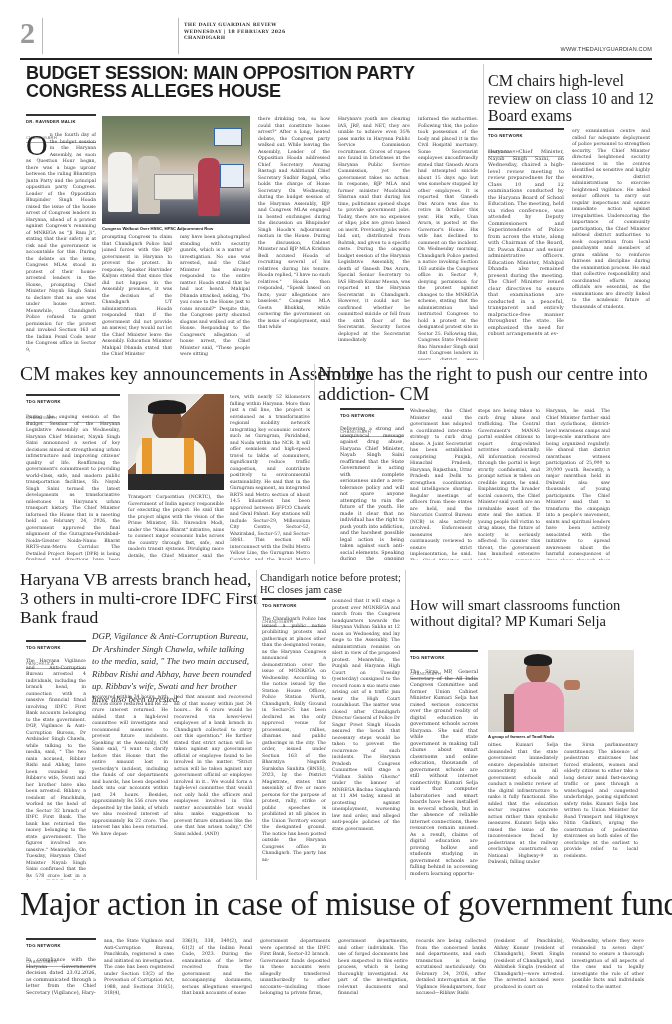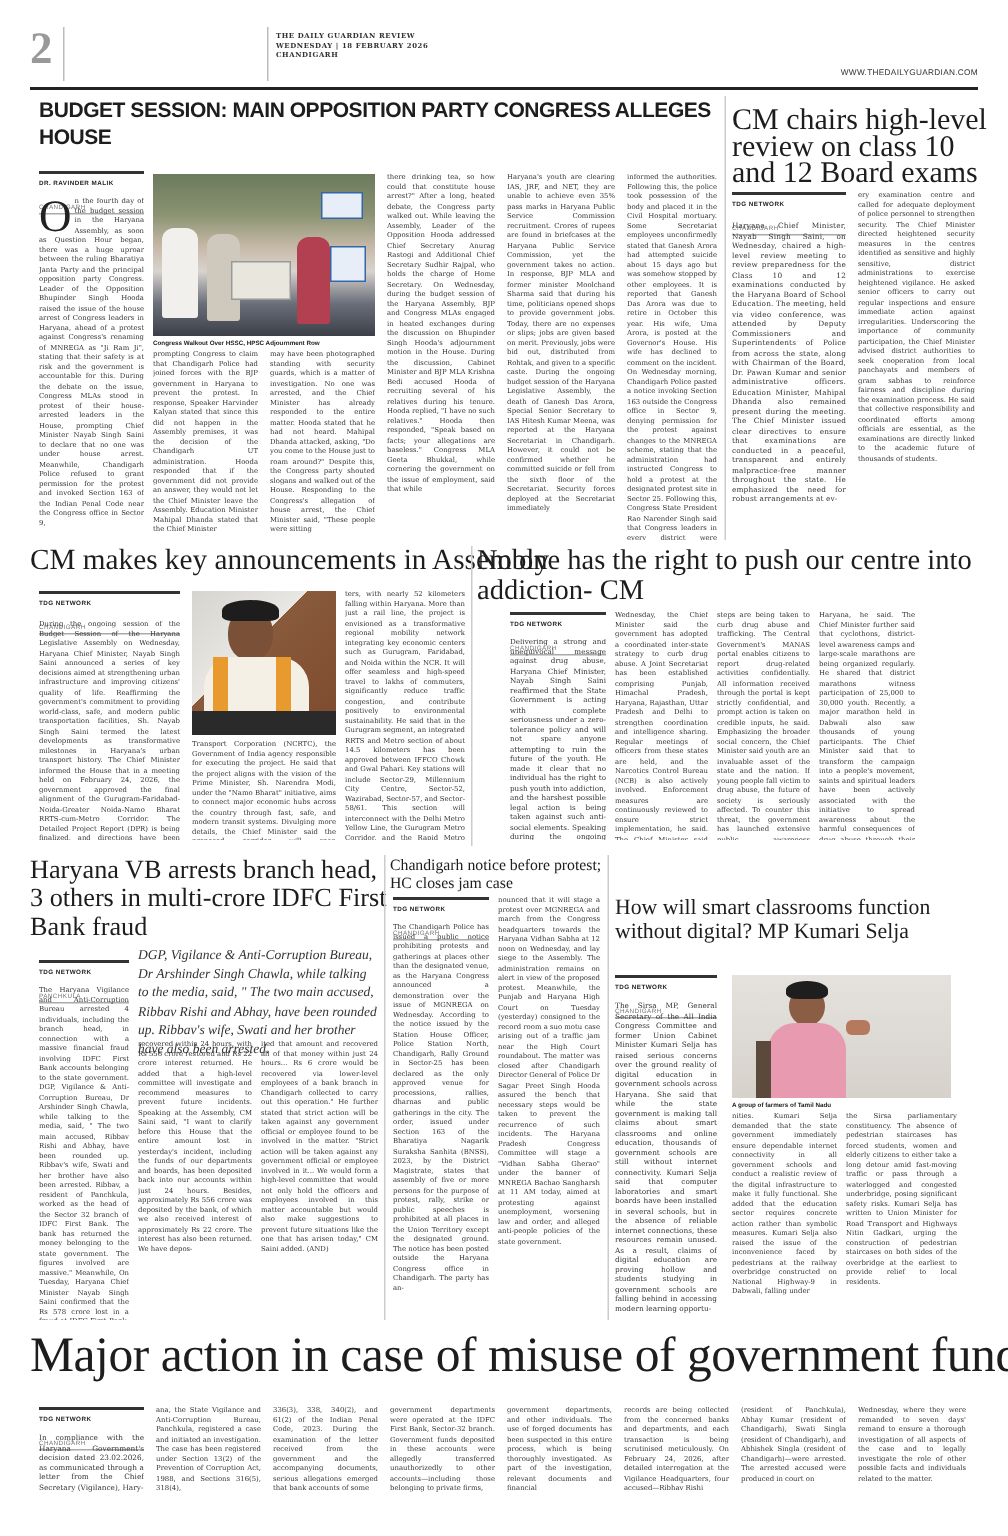--- a/index.html
+++ b/index.html
@@ -43,21 +43,21 @@
   <div class="mast-meta">
     <div>THE DAILY GUARDIAN REVIEW</div>
     <div>WEDNESDAY | 18 FEBRUARY 2026</div>
     <div>CHANDIGARH</div>
   </div>
   <div class="mast-url">WWW.THEDAILYGUARDIAN.COM</div>
 </div>
 <div class="mast-rule"></div>
 
 <div>
-  <div class="h-sans" style="position:absolute;left:26px;top:64px;width:450px;font-size:14px;line-height:18px;">
+  <div class="h-sans" style="position:absolute;left:26px;top:64px;width:450px;font-size:18px;line-height:18px;">
     <div>BUDGET SESSION: MAIN OPPOSITION PARTY CONGRESS ALLEGES HOUSE</div>
   </div>
   <div class="byline" style="position:absolute;left:26px;top:114px;width:70px;">
     <div class="by-name">DR. RAVINDER MALIK</div>
     <div class="by-loc">CHANDIGARH</div>
   </div>
   <div class="col body" style="left:26px;top:132px;width:70px;height:228px;">
     <span class="dropcap">O</span><span>n the fourth day of the budget session in the Haryana Assembly, as soon as Question Hour began, there was a huge uproar between the ruling Bharatiya Janta Party and the principal opposition party Congress. Leader of the Opposition Bhupinder Singh Hooda raised the issue of the house arrest of Congress leaders in Haryana, ahead of a protest against Congress's renaming of MNREGA as "Ji Ram Ji", stating that their safety is at risk and the government is accountable for this. During the debate on the issue, Congress MLAs stood in protest of their house-arrested leaders in the House, prompting Chief Minister Nayab Singh Saini to declare that no one was under house arrest. Meanwhile, Chandigarh Police refused to grant permission for the protest and invoked Section 163 of the Indian Penal Code near the Congress office in Sector 9,</span>
   </div>
   <div class="photo" style="left:102px;top:116px;width:148px;height:108px;background:linear-gradient(180deg,#6b7a5d 0%,#8a9372 25%,#c7b9a8 45%,#d8d3ce 60%,#6a6f7a 80%,#3c3f48 100%);">
@@ -72,21 +72,21 @@
   <div class="col body" style="left:102px;top:234px;width:70px;height:126px;">prompting Congress to claim that Chandigarh Police had joined forces with the BJP government in Haryana to prevent the protest. In response, Speaker Harvinder Kalyan stated that since this did not happen in the Assembly premises, it was the decision of the Chandigarh UT administration. Hooda responded that if the government did not provide an answer, they would not let the Chief Minister leave the Assembly. Education Minister Mahipal Dhanda stated that the Chief Minister</div>
   <div class="col body" style="left:180px;top:234px;width:70px;height:126px;">may have been photographed standing with security guards, which is a matter of investigation. No one was arrested, and the Chief Minister has already responded to the entire matter. Hooda stated that he had not heard. Mahipal Dhanda attacked, asking, "Do you come to the House just to roam around?" Despite this, the Congress party shouted slogans and walked out of the House. Responding to the Congress's allegation of house arrest, the Chief Minister said, "These people were sitting</div>
   <div class="col body" style="left:258px;top:116px;width:72px;height:244px;">there drinking tea, so how could that constitute house arrest?" After a long, heated debate, the Congress party walked out. While leaving the Assembly, Leader of the Opposition Hooda addressed Chief Secretary Anurag Rastogi and Additional Chief Secretary Sudhir Rajpal, who holds the charge of Home Secretary. On Wednesday, during the budget session of the Haryana Assembly, BJP and Congress MLAs engaged in heated exchanges during the discussion on Bhupinder Singh Hooda's adjournment motion in the House. During the discussion, Cabinet Minister and BJP MLA Krishna Bedi accused Hooda of recruiting several of his relatives during his tenure. Hooda replied, "I have no such relatives." Hooda then responded, "Speak based on facts; your allegations are baseless." Congress MLA Geeta Bhukkal, while cornering the government on the issue of employment, said that while</div>
   <div class="col body" style="left:338px;top:116px;width:72px;height:244px;">Haryana's youth are clearing IAS, JRF, and NET, they are unable to achieve even 35% pass marks in Haryana Public Service Commission recruitment. Crores of rupees are found in briefcases at the Haryana Public Service Commission, yet the government takes no action. In response, BJP MLA and former minister Moolchand Sharma said that during his time, politicians opened shops to provide government jobs. Today, there are no expenses or slips; jobs are given based on merit. Previously, jobs were bid out, distributed from Rohtak, and given to a specific caste. During the ongoing budget session of the Haryana Legislative Assembly, the death of Ganesh Das Arora, Special Senior Secretary to IAS Hitesh Kumar Meena, was reported at the Haryana Secretariat in Chandigarh. However, it could not be confirmed whether he committed suicide or fell from the sixth floor of the Secretariat. Security forces deployed at the Secretariat immediately</div>
   <div class="col body" style="left:418px;top:116px;width:60px;height:244px;">informed the authorities. Following this, the police took possession of the body and placed it in the Civil Hospital mortuary. Some Secretariat employees unconfirmedly stated that Ganesh Arora had attempted suicide about 15 days ago but was somehow stopped by other employees. It is reported that Ganesh Das Arora was due to retire in October this year. His wife, Uma Arora, is posted at the Governor's House. His wife has declined to comment on the incident. On Wednesday morning, Chandigarh Police pasted a notice invoking Section 163 outside the Congress office in Sector 9, denying permission for the protest against changes to the MNREGA scheme, stating that the administration had instructed Congress to hold a protest at the designated protest site in Sector 25. Following this, Congress State President Rao Narender Singh said that Congress leaders in every district were placed under house arrest that morning.</div>
 </div>
 
 <div class="vrule" style="left:483px;top:64px;height:296px;"></div>
 
 <div>
-  <div class="h-serif" style="position:absolute;left:488px;top:72px;width:180px;font-size:20px;line-height:17.5px;">CM chairs high-level review on class 10 and 12 Board exams</div>
+  <div class="h-serif" style="position:absolute;left:488px;top:72px;width:180px;font-size:16px;line-height:17.5px;">CM chairs high-level review on class 10 and 12 Board exams</div>
   <div class="byline" style="position:absolute;left:488px;top:128px;width:76px;">
     <div class="by-name">TDG NETWORK</div>
     <div class="by-loc">CHANDIGARH</div>
   </div>
   <div class="col body" style="left:488px;top:148px;width:76px;height:212px;font-size:4.9px;letter-spacing:0.1px;">Haryana Chief Minister, Nayab Singh Saini, on Wednesday, chaired a high-level review meeting to review preparedness for the Class 10 and 12 examinations conducted by the Haryana Board of School Education. The meeting, held via video conference, was attended by Deputy Commissioners and Superintendents of Police from across the state, along with Chairman of the Board, Dr. Pawan Kumar and senior administrative officers. Education Minister, Mahipal Dhanda also remained present during the meeting. The Chief Minister issued clear directives to ensure that examinations are conducted in a peaceful, transparent and entirely malpractice-free manner throughout the state. He emphasized the need for robust arrangements at ev-</div>
   <div class="col body" style="left:572px;top:128px;width:78px;height:232px;">ery examination centre and called for adequate deployment of police personnel to strengthen security. The Chief Minister directed heightened security measures in the centres identified as sensitive and highly sensitive, district administrations to exercise heightened vigilance. He asked senior officers to carry out regular inspections and ensure immediate action against irregularities. Underscoring the importance of community participation, the Chief Minister advised district authorities to seek cooperation from local panchayats and members of gram sabhas to reinforce fairness and discipline during the examination process. He said that collective responsibility and coordinated efforts among officials are essential, as the examinations are directly linked to the academic future of thousands of students.</div>
 </div>
 
 <div>
   <div class="h-serif" style="position:absolute;left:20px;top:364px;width:300px;font-size:19.5px;white-space:nowrap;">CM makes key announcements in Assembly</div>

